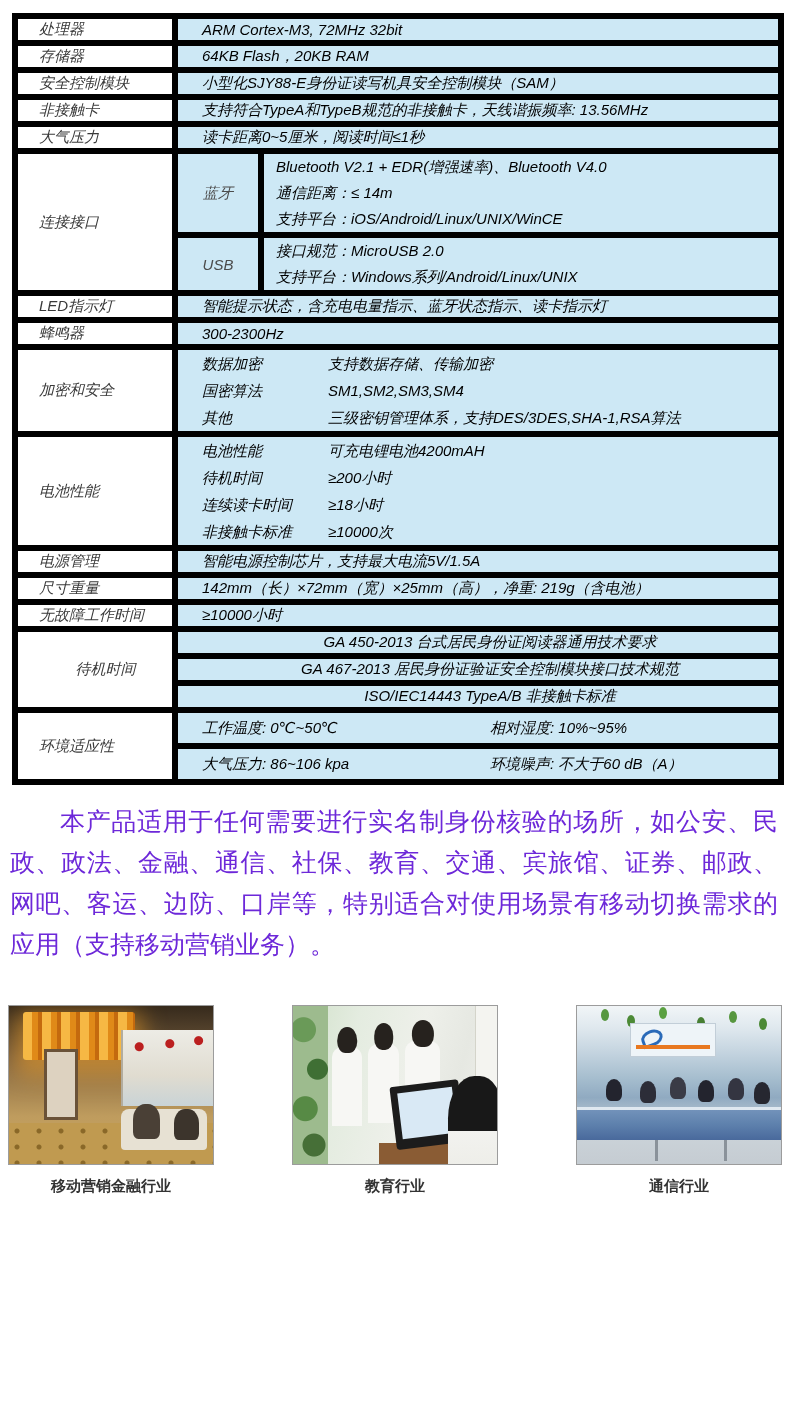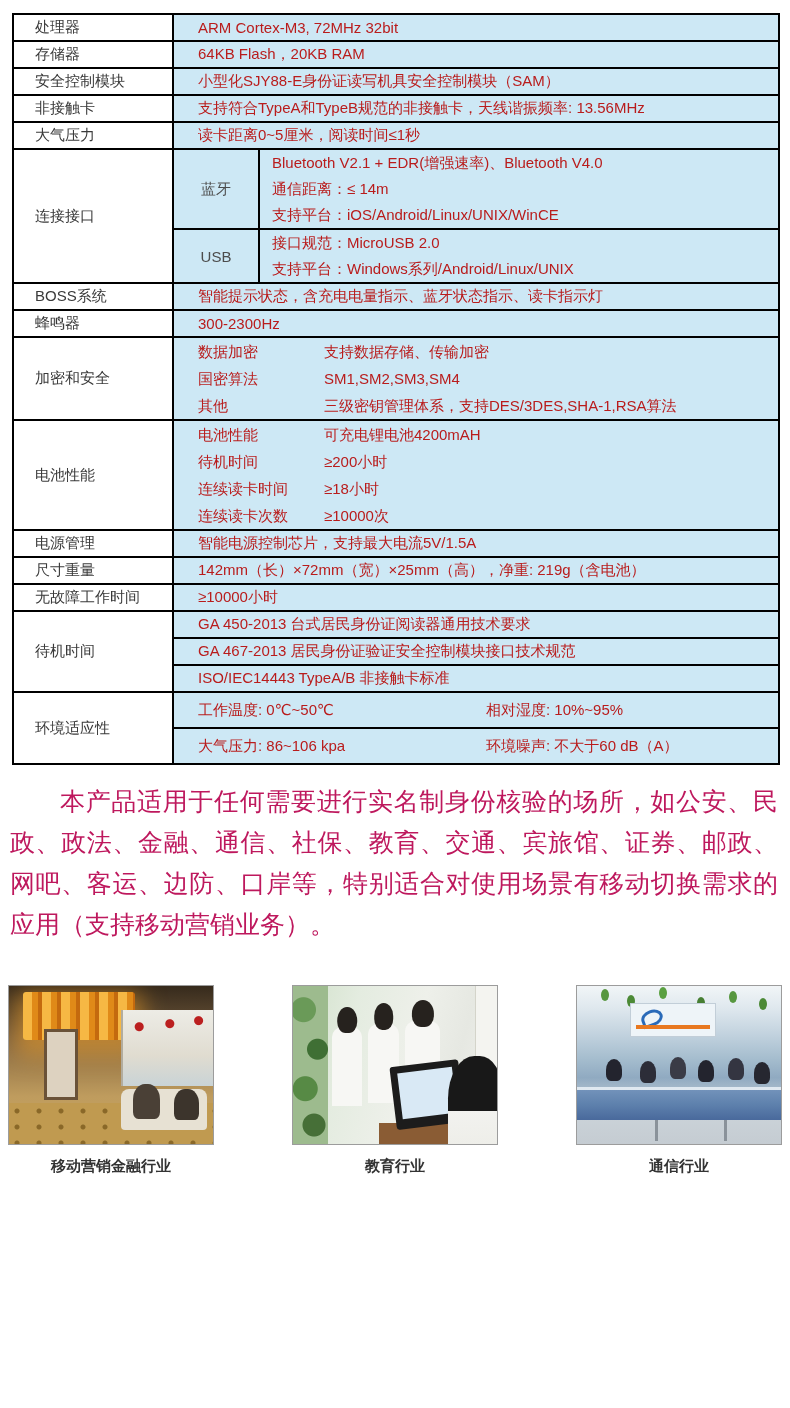--- a/index.html
+++ b/index.html
@@ -18,50 +18,50 @@
     letter-spacing: 1px;
   }
 
   
   table.spec {
     border-collapse: collapse; table-layout: fixed;
     width: 766px; margin: 13px 12px 0 12px;
     font-size: 15px;
   }
   table.spec td {
-    border: 2px solid #000000;
+    border: 6px solid #000000;
     vertical-align: middle;
-    overflow: hidden; white-space: nowrap;
+    overflow: hidden; white-space: nowrap; font-style: italic;
   }
   col.c1 { width: 160px; } col.c2 { width: 86px; } col.c3 { width: 520px; }
   td.lbl { background: #ffffff; padding-left: 21px; color: #3a3a3a; }
-  td.val { background: #cde8f5; color: #b91c1c; }
+  td.val { background: #cde8f5; color: #000000; }
   td.val.pad { padding-left: 24px; }
   td.sub { background: #cde8f5; text-align: center; color: #4c4c4c; }
   tr.rs td { height: 27px; }
   td.bt-cell { height: 78px; }
   td.usb-cell { height: 52px; }
   td.multi { padding-left: 12px; }
   td.multi .line { line-height: 26px; }
   td.kvcell { padding-left: 24px; }
   td.kv3 { height: 81px; }
   td.kv4 { height: 108px; }
   .kv { display: flex; line-height: 27px; }
   .kv .k { width: 126px; flex: none; }
   .kv .v { flex: 1; }
-  tr.std td { height: 27px; }
+  tr.std td { height: 27px; text-align: center; }
   tr.env td { height: 36px; }
   .envrow { display: flex; }
   .envrow .left { width: 288px; flex: none; }
   .envrow .right { flex: 1; }
 
   
   .para {
     margin: 16px 12px 0 10px;
-    font-size: 25px; line-height: 41px; color: #be185d;
+    font-size: 25px; line-height: 41px; color: #6d28d9;
     text-align: justify; text-indent: 2em;
     font-family: "Liberation Sans", "DejaVu Sans", sans-serif;
   }
   .para + .para { margin-top: 11px; }
 
   
   .gallery {
     display: flex; justify-content: space-between;
     padding: 0 8px; margin-top: 40px;
   }
@@ -247,21 +247,21 @@
       </tr>
       <tr>
         <td class="sub usb-cell">USB</td>
         <td class="val multi usb-cell">
           <div class="line">接口规范：MicroUSB 2.0</div>
           <div class="line">支持平台：Windows系列/Android/Linux/UNIX</div>
         </td>
       </tr>
 
       <tr class="rs">
-        <td class="lbl">BOSS系统</td>
+        <td class="lbl">LED指示灯</td>
         <td class="val pad" colspan="2">智能提示状态，含充电电量指示、蓝牙状态指示、读卡指示灯</td>
       </tr>
       <tr class="rs">
         <td class="lbl">蜂鸣器</td>
         <td class="val pad" colspan="2">300-2300Hz</td>
       </tr>
 
       <tr>
         <td class="lbl">加密和安全</td>
         <td class="val kvcell kv3" colspan="2">
@@ -289,21 +289,21 @@
           </div>
           <div class="kv">
             <span class="k">待机时间</span>
             <span class="v">≥200小时</span>
           </div>
           <div class="kv">
             <span class="k">连续读卡时间</span>
             <span class="v">≥18小时</span>
           </div>
           <div class="kv">
-            <span class="k">连续读卡次数</span>
+            <span class="k">非接触卡标准</span>
             <span class="v">≥10000次</span>
           </div>
         </td>
       </tr>
 
       <tr class="rs">
         <td class="lbl">电源管理</td>
         <td class="val pad" colspan="2">智能电源控制芯片，支持最大电流5V/1.5A</td>
       </tr>
       <tr class="rs">

